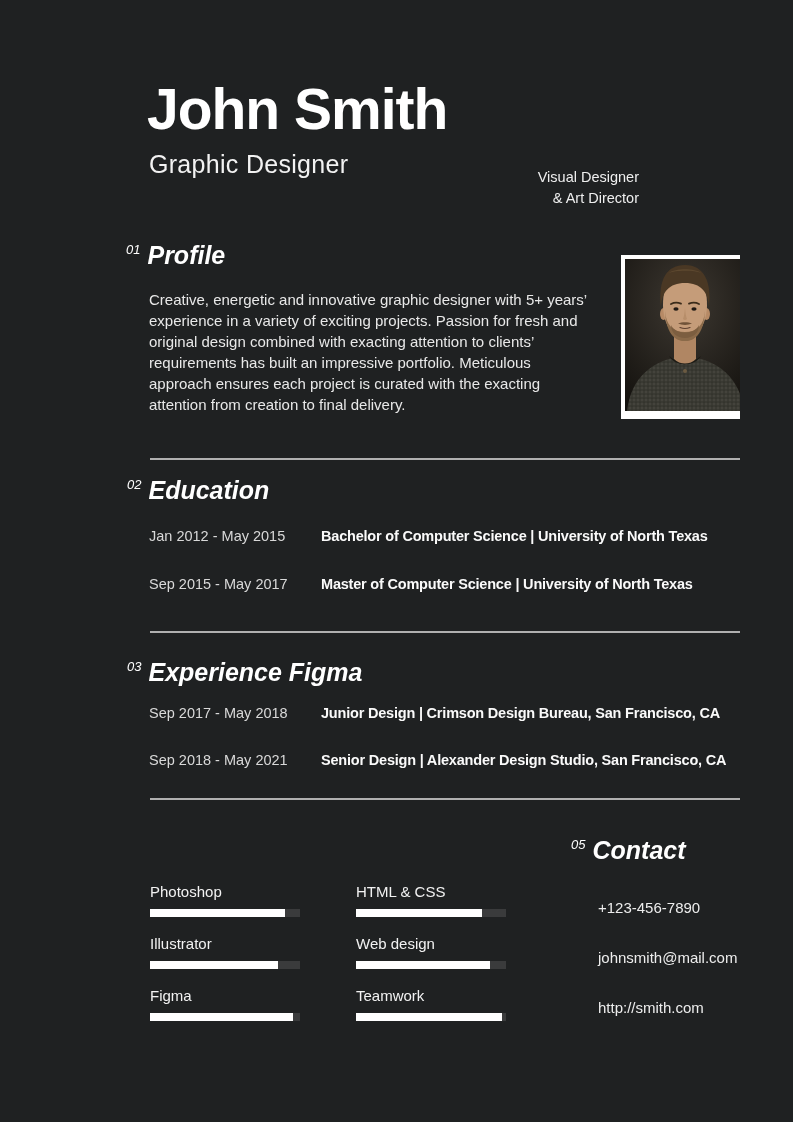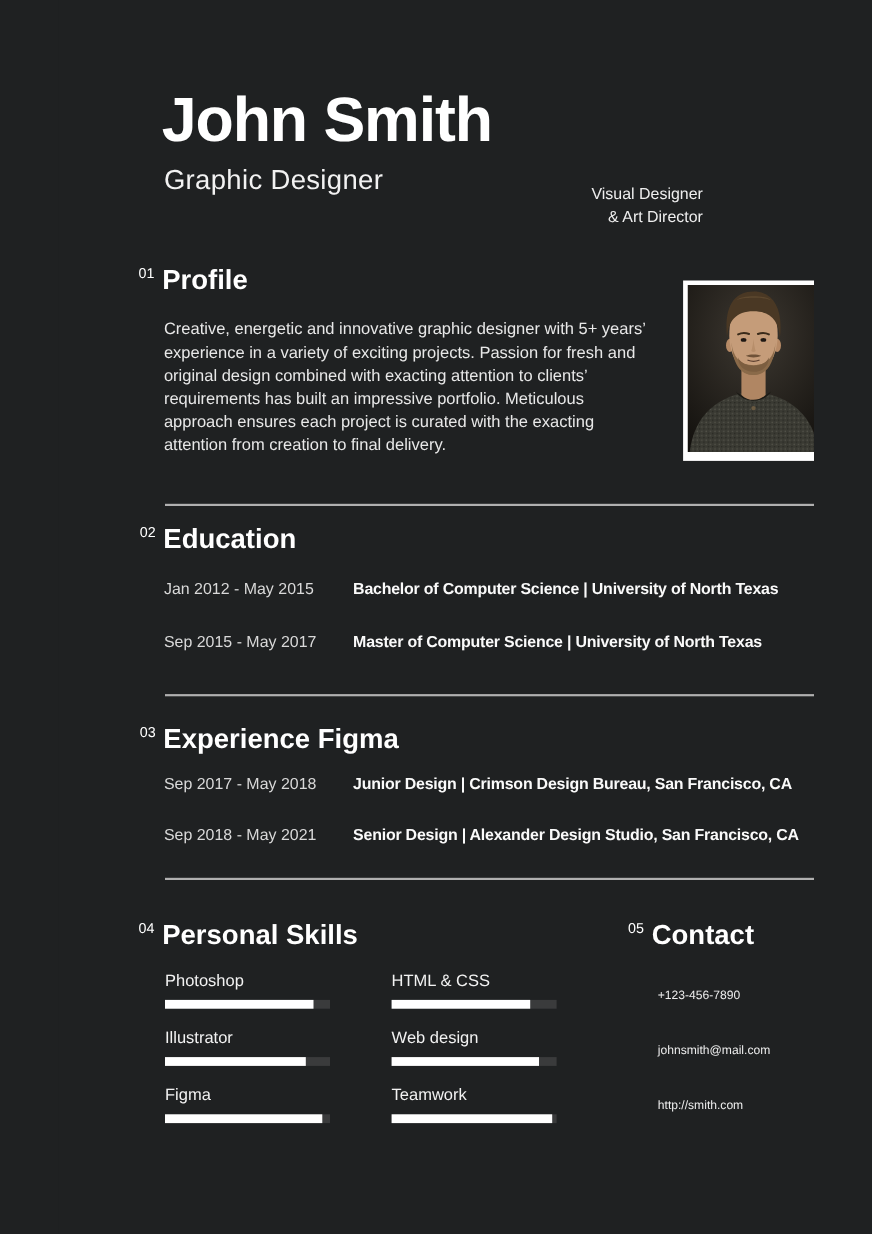--- a/index.html
+++ b/index.html
@@ -19,21 +19,21 @@
     position:absolute; left:96px; top:150px;
     font-size:25px; font-weight:normal; color:#f2f2f2; letter-spacing:0.3px;
     white-space:nowrap;
   }
   .tagline {
     position:absolute; right:101px; top:167px;
     text-align:right; font-size:14.5px; line-height:21px; color:#eeeeee;
   }
 
   
-  .sec-head { position:absolute; white-space:nowrap; }
+  .sec-head { position:absolute; white-space:nowrap;font-style:italic; }
   .sec-num  { font-size:13px; color:#ffffff; vertical-align:10px; margin-right:7px; }
   .sec-title{ font-size:25px; font-weight:bold; color:#ffffff; }
 
   #profile-head    { left:73px;  top:241px; }
   #education-head  { left:74px;  top:476px; }
   #experience-head { left:74px;  top:658px; }
   #skills-head     { left:73px;  top:836px; }
   #contact-head    { left:518px; top:836px; }
 
   
@@ -70,21 +70,21 @@
   .skill .bar   { margin-top:9px; height:8px; background:#3a3b3c; }
   .skill .fill  { height:100%; background:#ffffff; }
   #skill-0-0 { left:97px;  top:883px; }
   #skill-0-1 { left:97px;  top:935px; }
   #skill-0-2 { left:97px;  top:987px; }
   #skill-1-0 { left:303px; top:883px; }
   #skill-1-1 { left:303px; top:935px; }
   #skill-1-2 { left:303px; top:987px; }
 
   
-  .contact-item { position:absolute; left:545px; font-size:11px; color:#ededed; white-space:nowrap; }
+  .contact-item { position:absolute; left:545px; font-size:15px; color:#ededed; white-space:nowrap; }
   #contact-item-0 { top:899px; }
   #contact-item-1 { top:949px; }
   #contact-item-2 { top:999px; }
 </style>
 </head>
 <body>
 
 <div class="page">
 
   <div class="name">John Smith</div>
@@ -168,23 +168,20 @@
     <span class="dates">Sep 2017 - May 2018</span>
     <span class="desc">Junior Design | Crimson Design Bureau, San Francisco, CA</span>
   </div>
   <div class="row" id="exp-row-1">
     <span class="dates">Sep 2018 - May 2021</span>
     <span class="desc">Senior Design | Alexander Design Studio, San Francisco, CA</span>
   </div>
 
   <div class="divider" id="divider-3"></div>
 
-  <div class="sec-head" id="skills-head">
-    <span class="sec-num">04</span><span class="sec-title">Personal Skills</span>
-  </div>
 
   <div class="skill" id="skill-0-1">
     <div class="label">Illustrator</div>
     <div class="bar">
         <div class="fill" style="width: 85%;"></div>
       </div>
   </div>
   <div class="skill" id="skill-0-0">
     <div class="label">Photoshop</div>
     <div class="bar">

